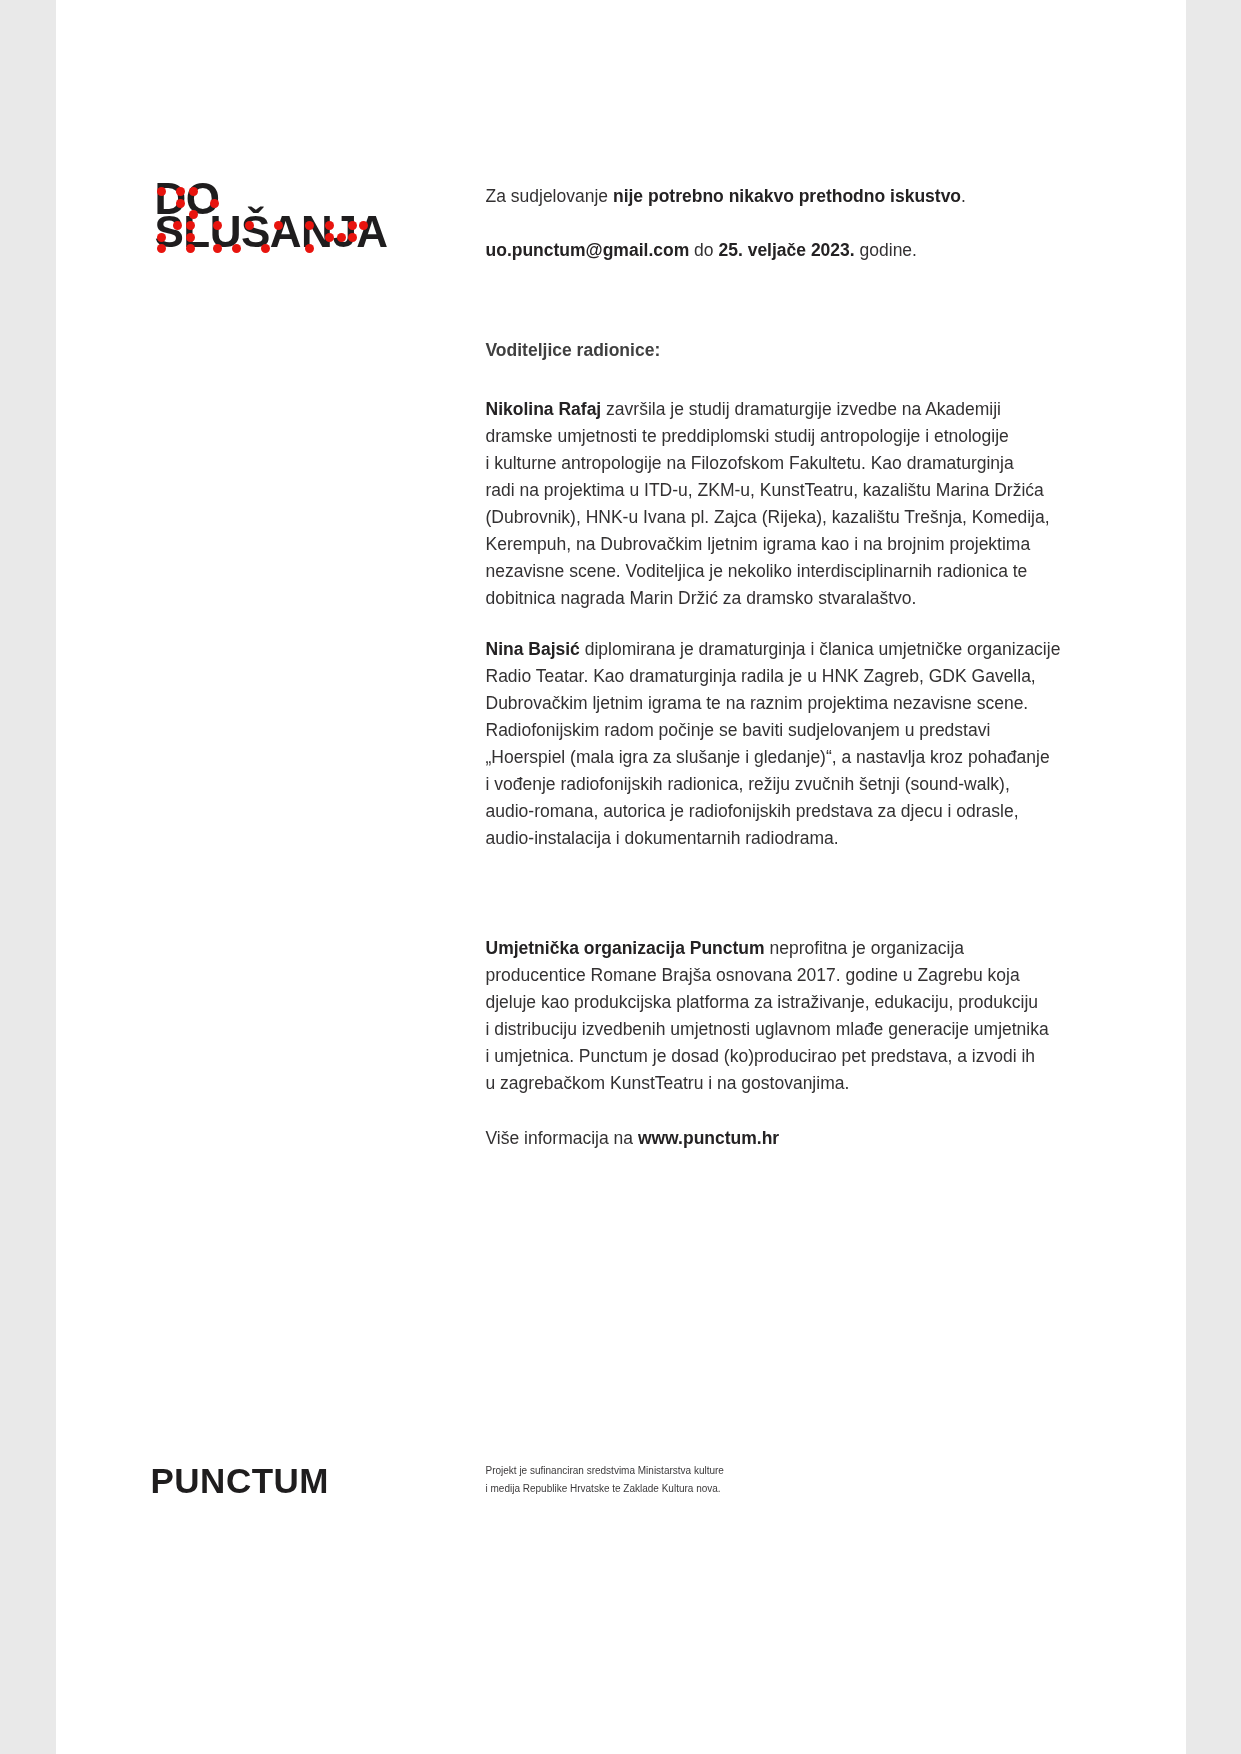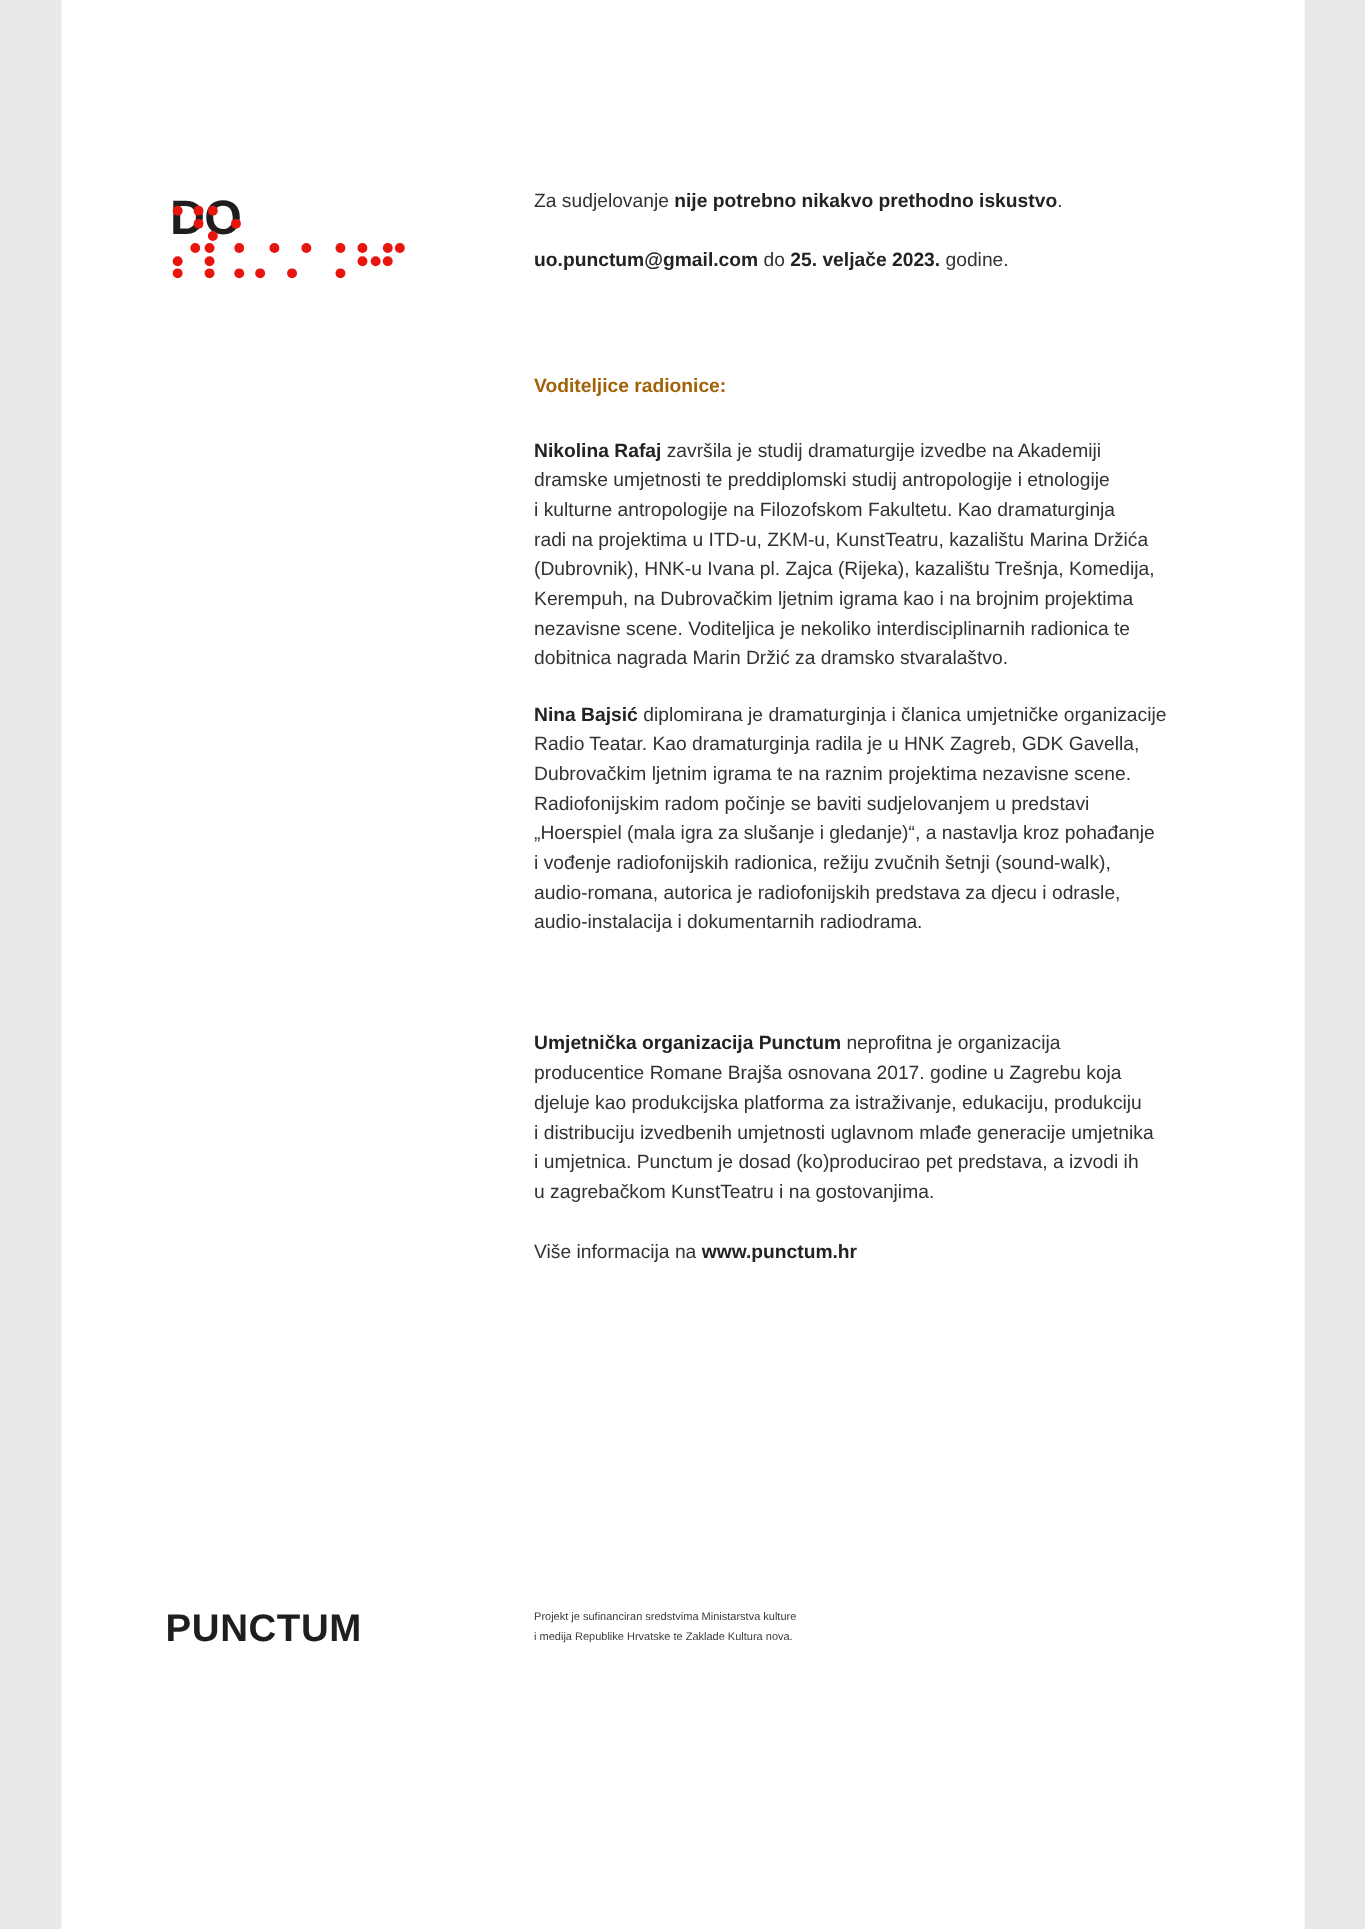--- a/index.html
+++ b/index.html
@@ -28,22 +28,22 @@
     z-index:3;
   }
   
   .textblock{
     position:absolute;left:430px;width:660px;
     font-size:17.5px;line-height:27px;
     white-space:nowrap;
     color:#333132;
   }
   .textblock .b{font-weight:bold;color:#242223;}
-  .intro{top:169px;}
-  .heading{top:337px;font-weight:bold;color:#a16207;}
+  .intro{top:183px;}
+  .heading{top:337px;font-weight:bold;color:#404040;}
   .bio1{top:396px;}
   .bio2{top:636px;}
   .bio3{top:935px;}
   .moreinfo{top:1125px;}
   
   .punctum-wordmark{
     position:absolute;left:95px;top:1464px;
     font-weight:bold;font-size:35px;line-height:34px;
     letter-spacing:0.5px;color:#1f1d1e;white-space:nowrap;
   }
@@ -53,20 +53,21 @@
     white-space:nowrap;
   }
 </style>
 </head>
 <body>
 
 <div class="page">
 
   <div class="logo">
     <div class="logo-line l1">DO</div>
+    <div class="logo-line l2">SLUŠANJA</div>
     <div class="logo-dots">
         <span class="dot" style="left: 2px; top: 4px; background: rgb(232, 20, 14);"></span>
         <span class="dot" style="left: 21px; top: 4px; background: rgb(232, 20, 14);"></span>
         <span class="dot" style="left: 21px; top: 16px; background: rgb(232, 20, 14);"></span>
         <span class="dot" style="left: 34px; top: 4px; background: rgb(232, 20, 14);"></span>
         <span class="dot" style="left: 34px; top: 27px; background: rgb(232, 20, 14);"></span>
         <span class="dot" style="left: 55px; top: 16px; background: rgb(232, 20, 14);"></span>
         <span class="dot" style="left: 2px; top: 50px; background: rgb(232, 20, 14);"></span>
         <span class="dot" style="left: 2px; top: 61px; background: rgb(232, 20, 14);"></span>
         <span class="dot" style="left: 18px; top: 38px; background: rgb(232, 20, 14);"></span>

